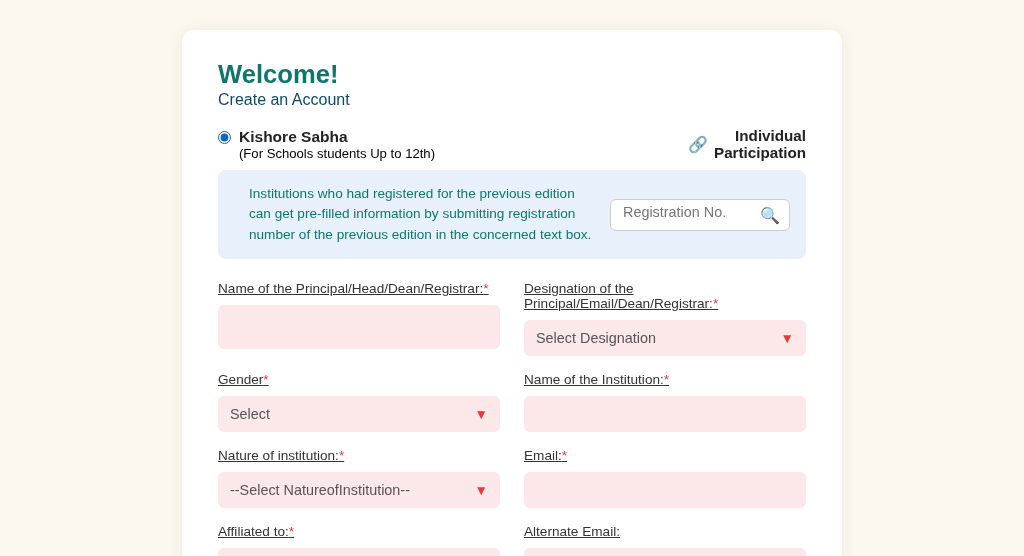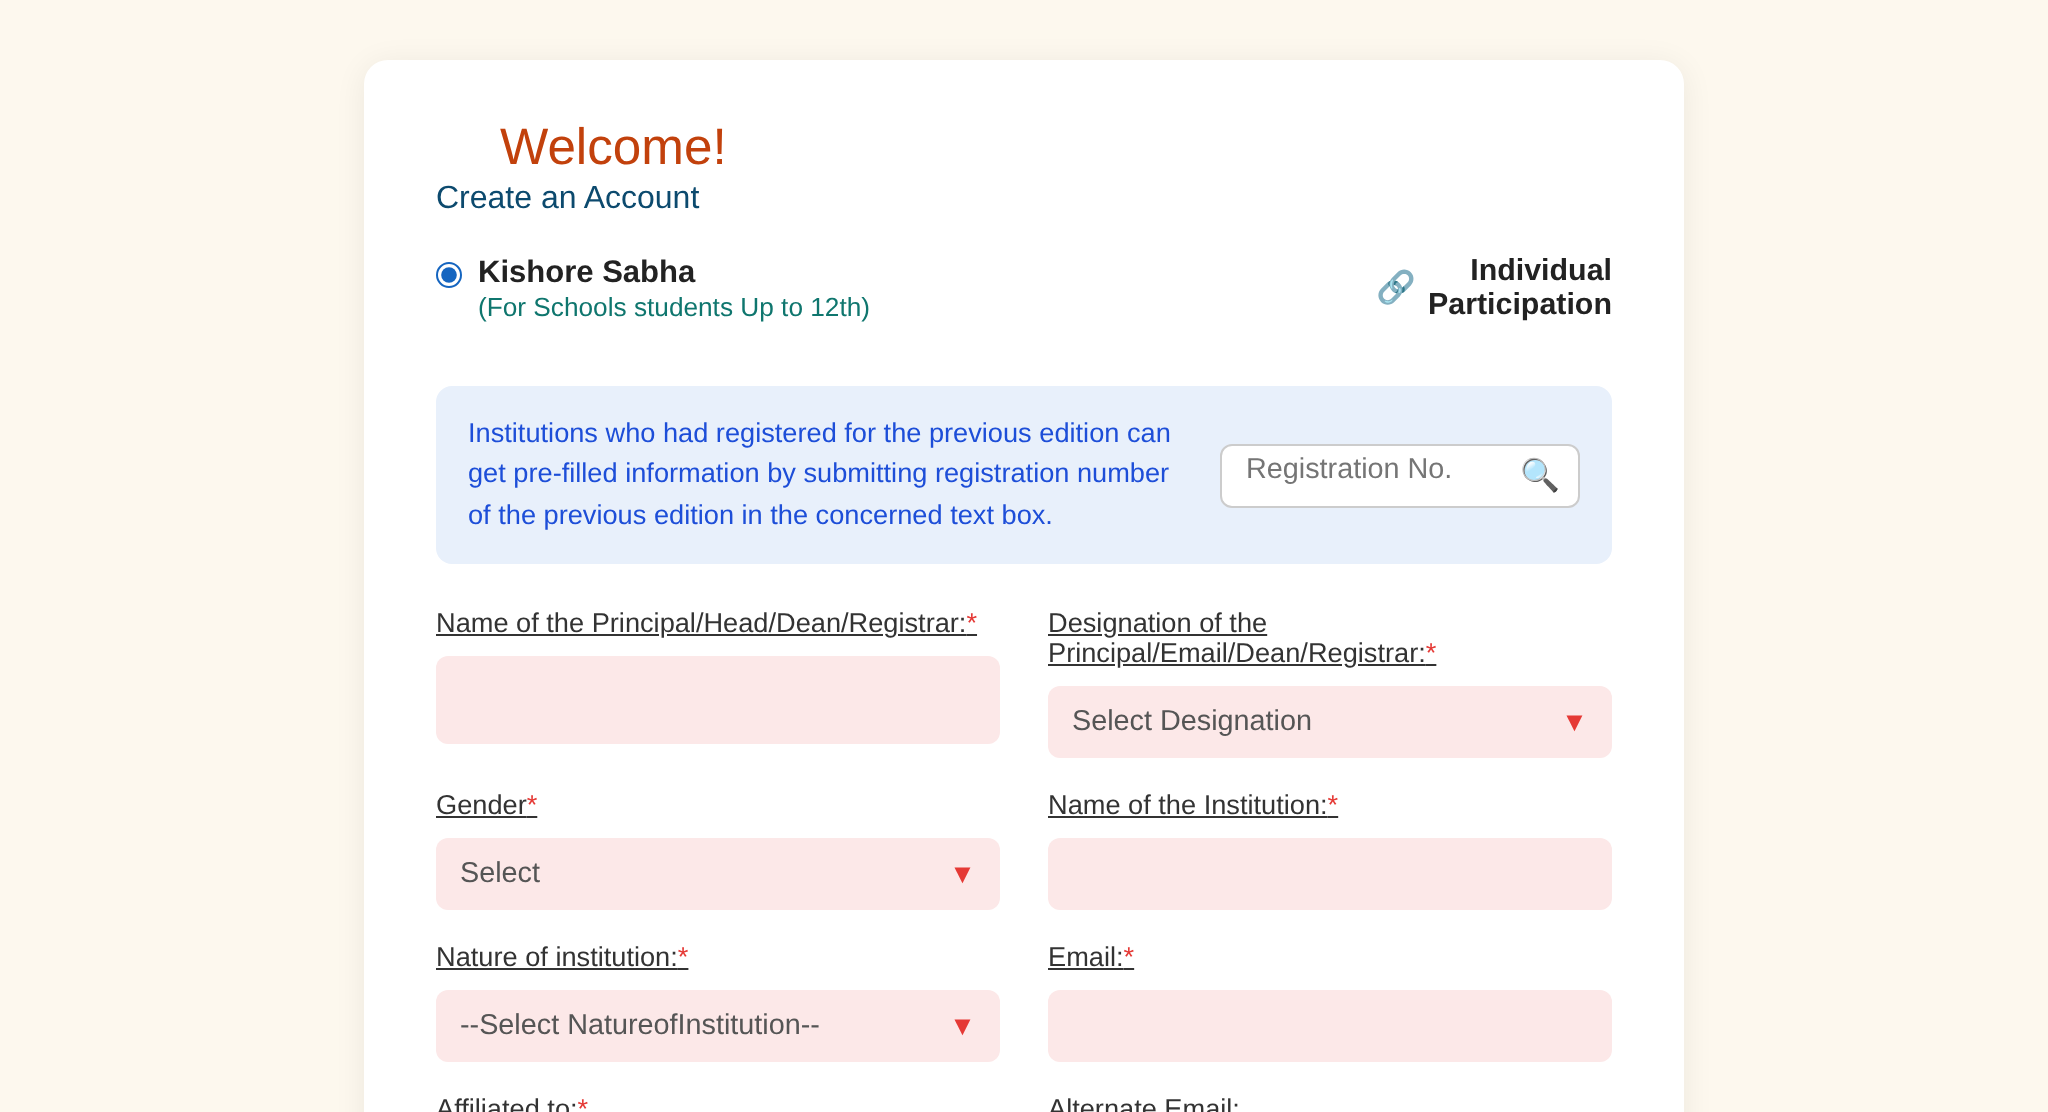--- a/index.html
+++ b/index.html
@@ -14,57 +14,56 @@
     }
     .card {
       background: #fff;
       border-radius: 12px;
       padding: 30px 36px;
       width: 660px;
       box-shadow: 0 2px 16px rgba(0,0,0,0.07);
       margin-top: 10px;
     }
     .welcome-title {
-      color: #c2410c;
+      color: #0f766e;
       font-size: 1.6rem;
-      font-weight: 400;
+      font-weight: 700;
       margin-bottom: 2px;
-      margin-left: 32px;
     }
     .create-account {
       color: #0c4a6e;
       font-size: 1rem;
       margin-bottom: 18px;
     }
     .participation-row {
       display: flex;
       align-items: center;
       justify-content: space-between;
-      margin-bottom: 32px;
+      margin-bottom: 9px;
     }
     .radio-group {
       display: flex;
       align-items: flex-start;
       gap: 8px;
     }
     .radio-group input[type="radio"] {
       accent-color: #1565c0;
       margin-top: 3px;
     }
     .radio-label {
       display: flex;
       flex-direction: column;
     }
     .radio-label .main-label {
       font-weight: 600;
       color: #222;
       font-size: 0.97rem;
     }
     .radio-label .sub-label {
-      color: #0f766e;
+      color: #000000;
       font-size: 0.82rem;
     }
     .individual-participation {
       display: flex;
       align-items: center;
       gap: 6px;
       font-weight: 700;
       color: #222;
       font-size: 0.95rem;
       text-align: right;
@@ -76,24 +75,25 @@
     .info-box {
       background: #e8f0fb;
       border-radius: 8px;
       padding: 14px 16px;
       display: flex;
       align-items: center;
       gap: 16px;
       margin-bottom: 22px;
     }
     .info-box-text {
-      color: #1d4ed8;
+      color: #0f766e;
       font-size: 0.85rem;
       flex: 1;
       line-height: 1.5;
+      margin-left: 15px;
     }
     .reg-input-wrap {
       position: relative;
       min-width: 170px;
     }
     .reg-input {
       border: 1px solid #ccc;
       border-radius: 6px;
       padding: 4px 36px 10px 12px;
       font-size: 0.9rem;

